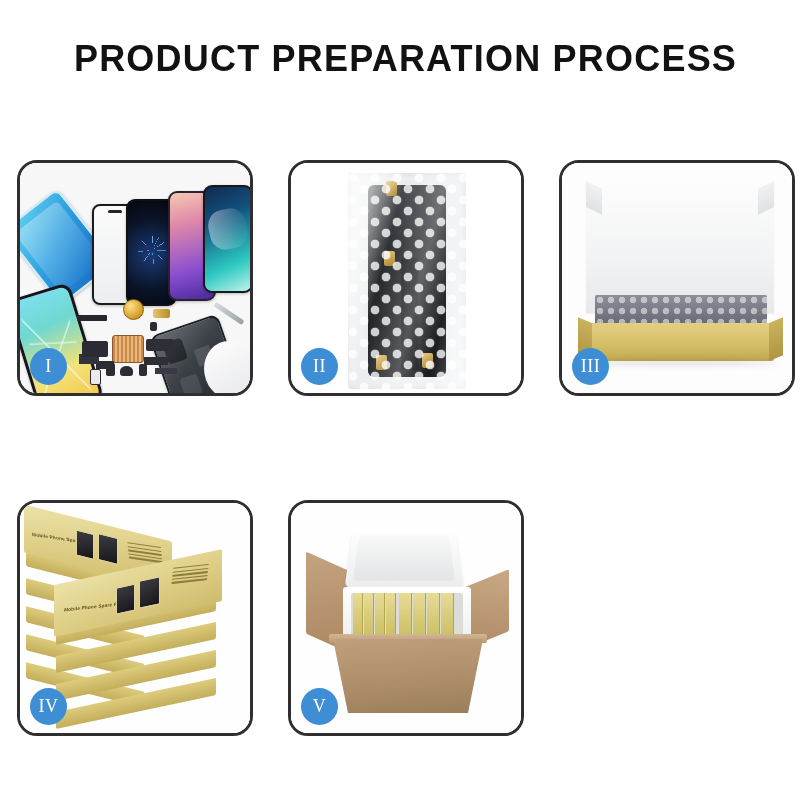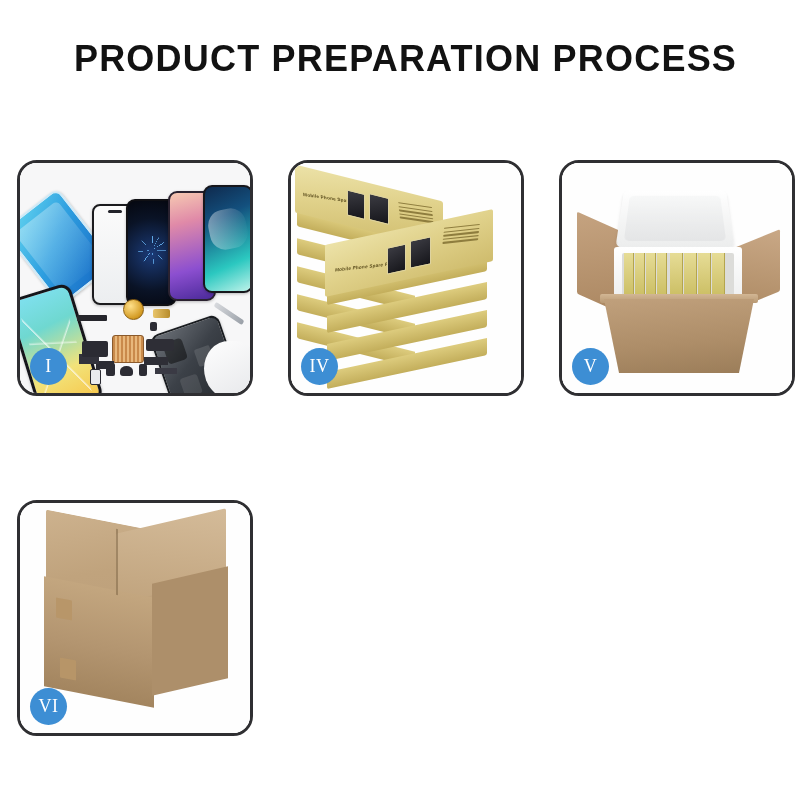--- a/index.html
+++ b/index.html
@@ -365,21 +365,48 @@
         <div class="hand"></div>
         <div class="sp" style="left:86px;top:200px;width:9px;height:13px;"></div>
         <div class="sp" style="left:100px;top:203px;width:13px;height:10px;border-radius:50% 50% 3px 3px;"></div>
         <div class="sp" style="left:119px;top:201px;width:8px;height:12px;"></div>
         <div class="sp" style="left:70px;top:206px;width:9px;height:14px;background:#e9eaee;border:1px solid #2c2c34;"></div>
         <div class="sp" style="left:130px;top:159px;width:7px;height:9px;"></div>
       </div>
       <div class="badge">I</div>
     </div>
 
-
+    <div class="panel">
+      <div class="stage">
+        <div class="p2-bg"></div>
+        <div class="bagwrap">
+          <div class="lcd">
+            <div class="lcd-cable"></div>
+          </div>
+          <div class="lcd-gold" style="left:38px;top:8px;"></div>
+          <div class="lcd-gold" style="left:36px;top:78px;"></div>
+          <div class="lcd-gold" style="left:28px;top:182px;"></div>
+          <div class="lcd-gold" style="left:74px;top:180px;"></div>
+          <div class="bubbles"></div>
+          <div class="bag-sheen"></div>
+        </div>
+      </div>
+      <div class="badge">II</div>
+    </div>
+
+    <div class="panel">
+      <div class="stage">
+        <div class="p3-bg"></div>
+        <div class="lid"></div>
+        <div class="bubfill"></div>
+        <div class="kraft-tray"></div>
+        <div class="tray-shadow"></div>
+      </div>
+      <div class="badge">III</div>
+    </div>
 
     <div class="panel">
       <div class="stage">
         <div class="p4-bg"></div>
 
         <div class="kb-side" style="left:6px;top:62px;width:118px;height:16px;transform:skewY(14deg);"></div>
         <div class="kb-side" style="left:6px;top:90px;width:118px;height:16px;transform:skewY(14deg);"></div>
         <div class="kb-side" style="left:6px;top:118px;width:118px;height:16px;transform:skewY(14deg);"></div>
         <div class="kb-side" style="left:6px;top:146px;width:118px;height:16px;transform:skewY(14deg);"></div>
         <div class="kb-side" style="left:6px;top:174px;width:118px;height:16px;transform:skewY(14deg);"></div>
@@ -436,28 +463,15 @@
           <div class="kstripe" style="left:62px;width:12px;"></div>
           <div class="kstripe" style="left:76px;width:12px;"></div>
           <div class="kstripe" style="left:90px;width:12px;"></div>
         </div>
         <div class="cartonTopEdge"></div>
         <div class="cartonBody"></div>
       </div>
       <div class="badge">V</div>
     </div>
 
-    <div class="panel">
-      <div class="stage">
-        <div class="p6-bg"></div>
-        <div class="c-top"></div>
-        <div class="c-top2"></div>
-        <div class="c-front"></div>
-        <div class="c-side"></div>
-        <div class="seam" style="left:96px;top:26px;width:2px;height:66px;transform:skewY(11deg);"></div>
-        <div class="tape" style="left:36px;top:96px;width:16px;height:20px;transform:skewY(11deg);"></div>
-        <div class="tape" style="left:40px;top:156px;width:16px;height:20px;transform:skewY(11deg);"></div>
-      </div>
-      <div class="badge">VI</div>
-    </div>
 
   </div>
 </div>
 
 </body></html>

